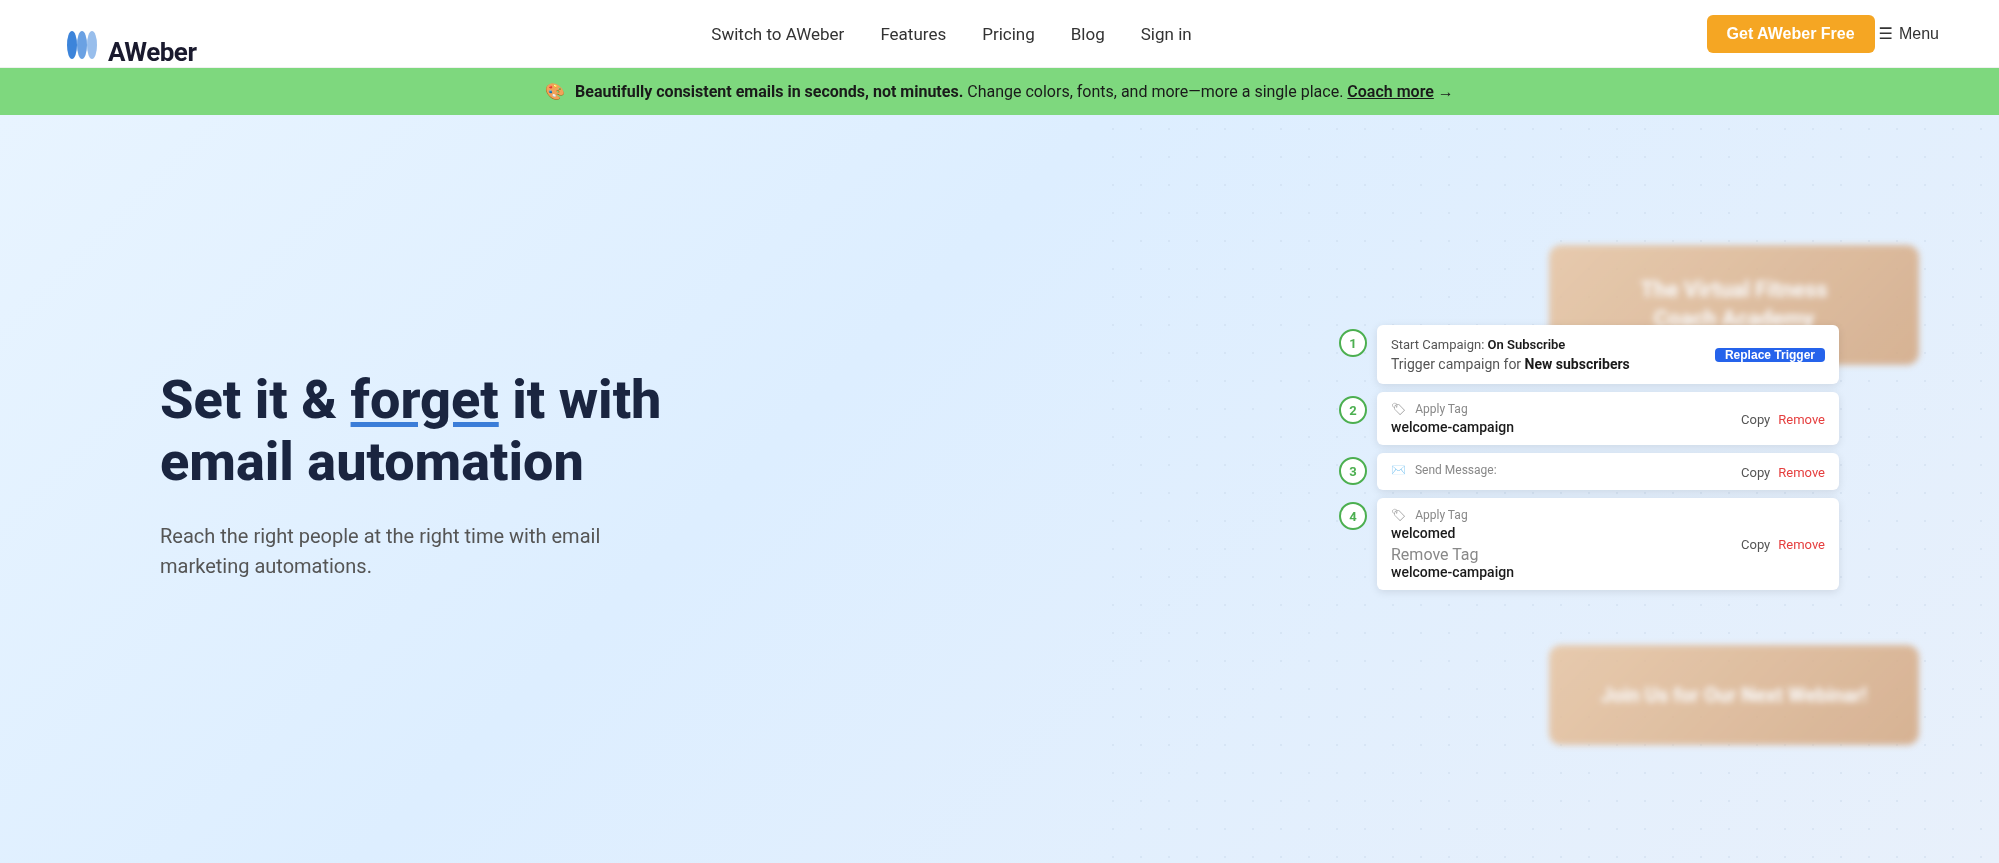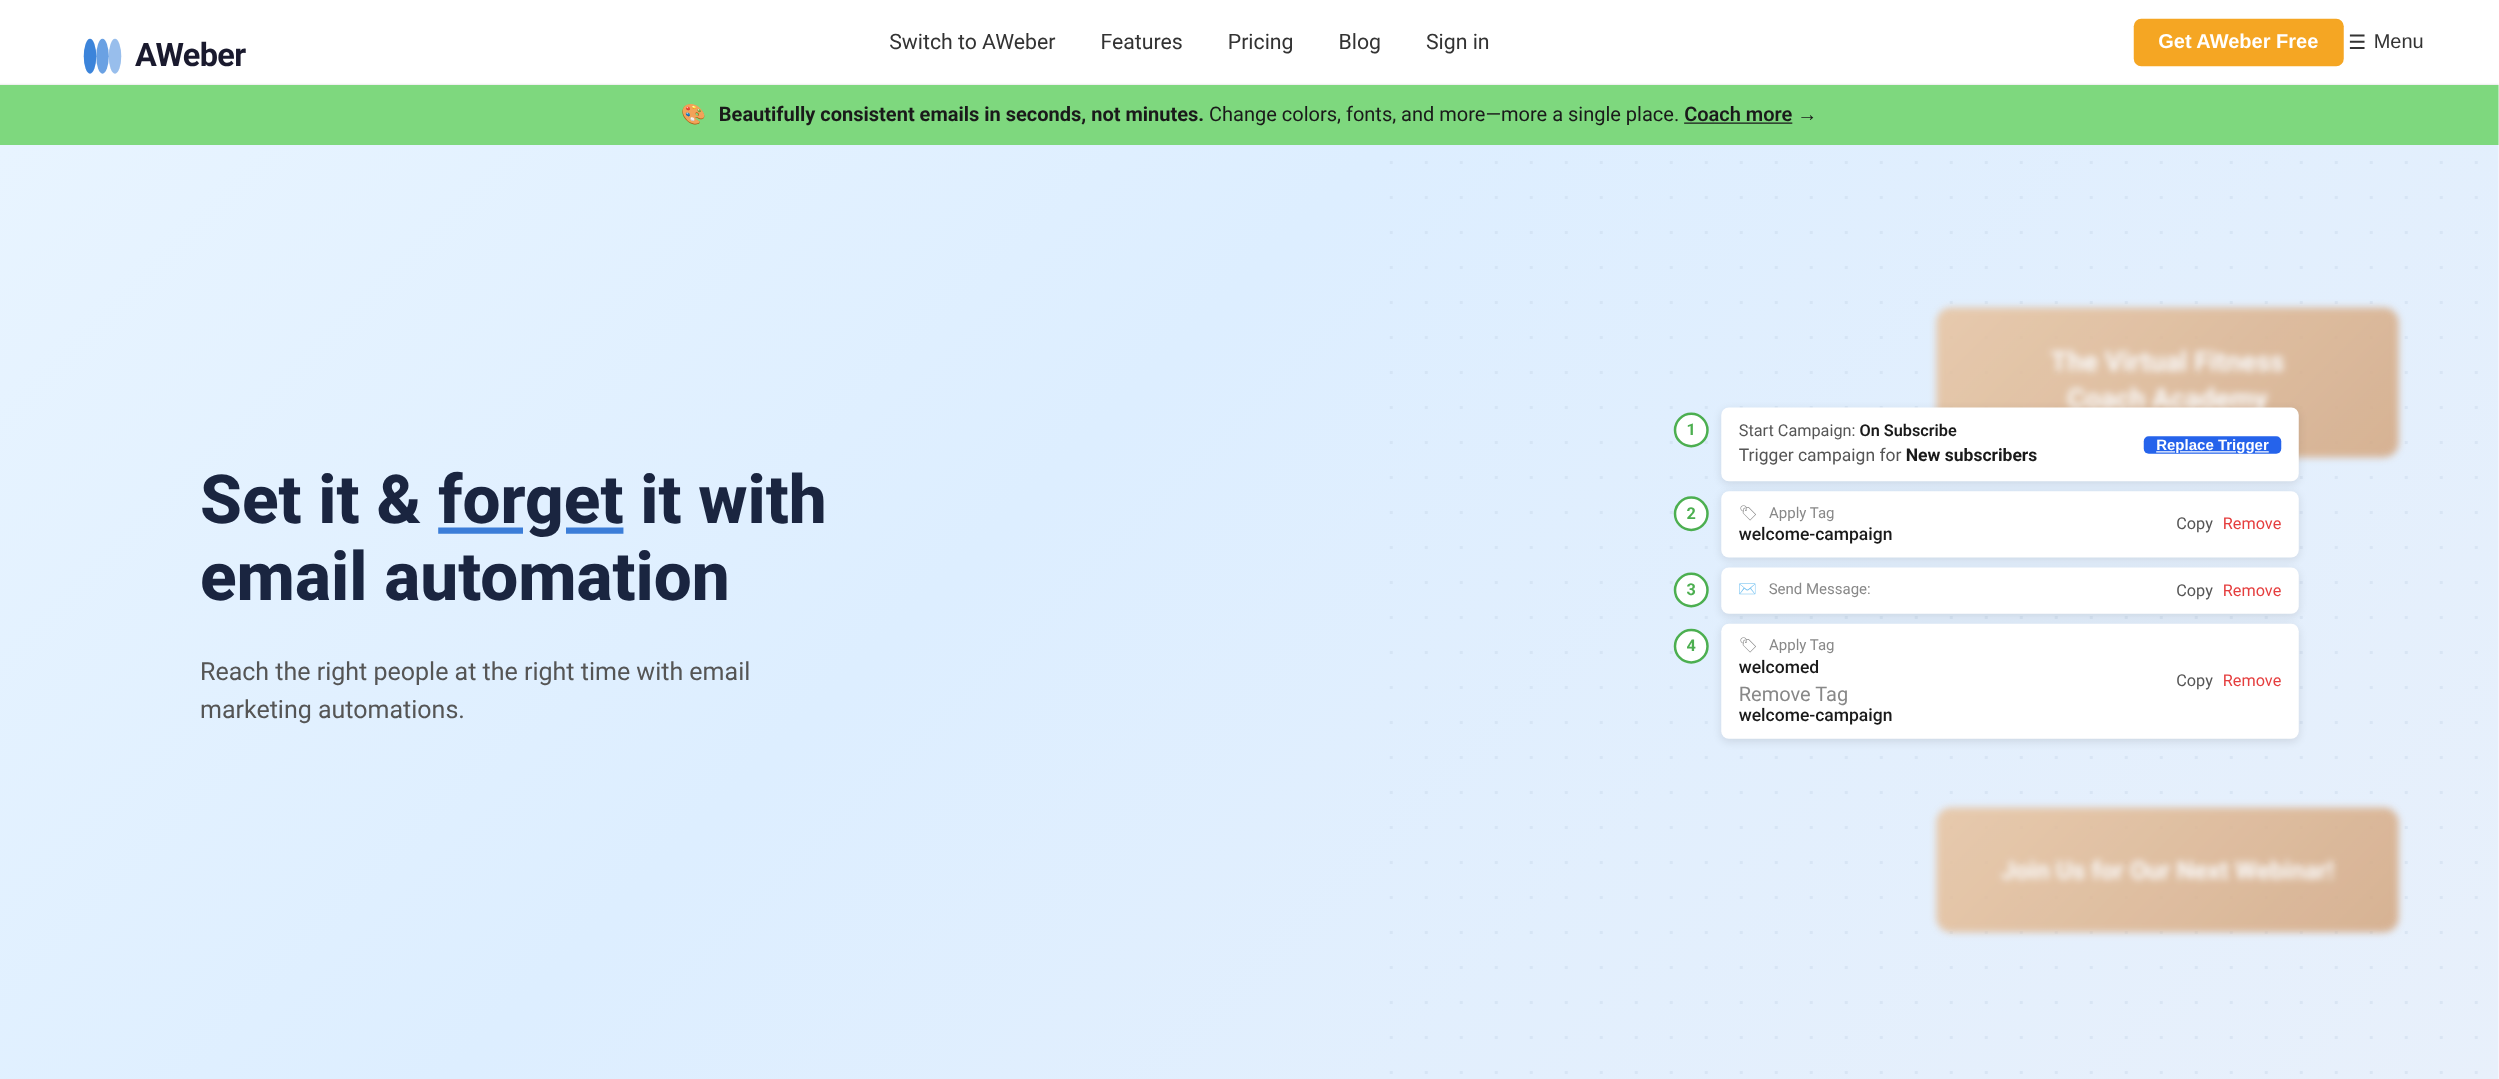--- a/index.html
+++ b/index.html
@@ -10,21 +10,21 @@
       display: flex;
       align-items: center;
       justify-content: space-between;
       padding: 0 60px;
       height: 68px;
       background: #fff;
       border-bottom: 1px solid #f0f0f0;
     }
     .navbar-logo {
       display: flex;
-      align-items: center;
+      align-items: flex-end;
       gap: 0px;
       margin-top: 23px;
     }
     .logo-icon {
       width: 44px;
       height: 44px;
       margin-right: 4px;
     }
     .logo-text {
       font-size: 26px;
@@ -253,21 +253,20 @@
       background: #2563eb;
       color: #fff;
       border: none;
       border-radius: 4px;
       padding: 0 10px;
       font-size: 12px;
       font-weight: 600;
       cursor: pointer;
       white-space: nowrap;
       flex-shrink: 0;
-      text-decoration: underline;
     }
 
     .action-card {
       position: relative;
     }
     .action-type {
       font-size: 12px;
       color: #888;
       margin-bottom: 3px;
     }

